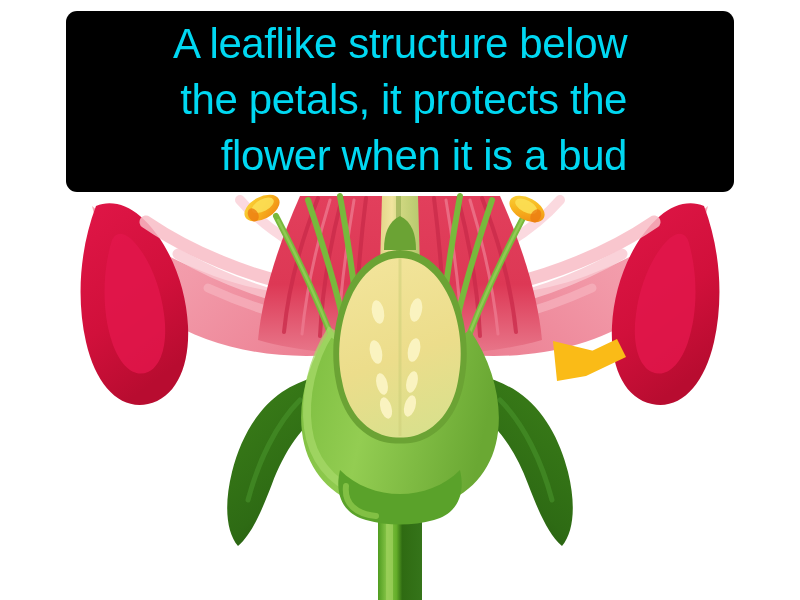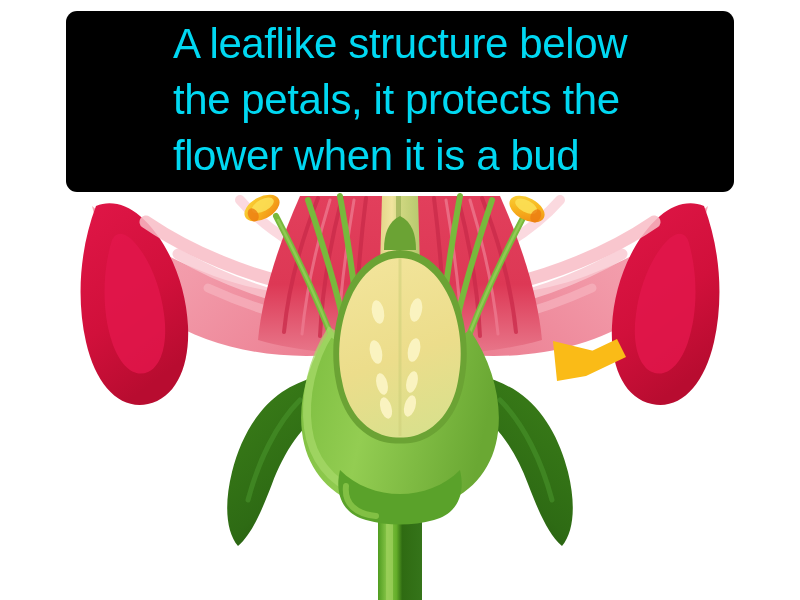--- a/index.html
+++ b/index.html
@@ -41,21 +41,21 @@
     justify-content: center;
     padding: 2px 10px 6px 10px;
     z-index: 5;
   }
   #caption-text {
     color: #00d8f2;
     font-family: "Liberation Sans", sans-serif;
     font-size: 42px;
     line-height: 56px;
     font-weight: 400;
-    text-align: left;
+    text-align: right;
     letter-spacing: -0.4px;
     white-space: pre-line;
     margin: 0;
   }
 </style>
 </head>
 <body>
 
 <div id="stage">
 

